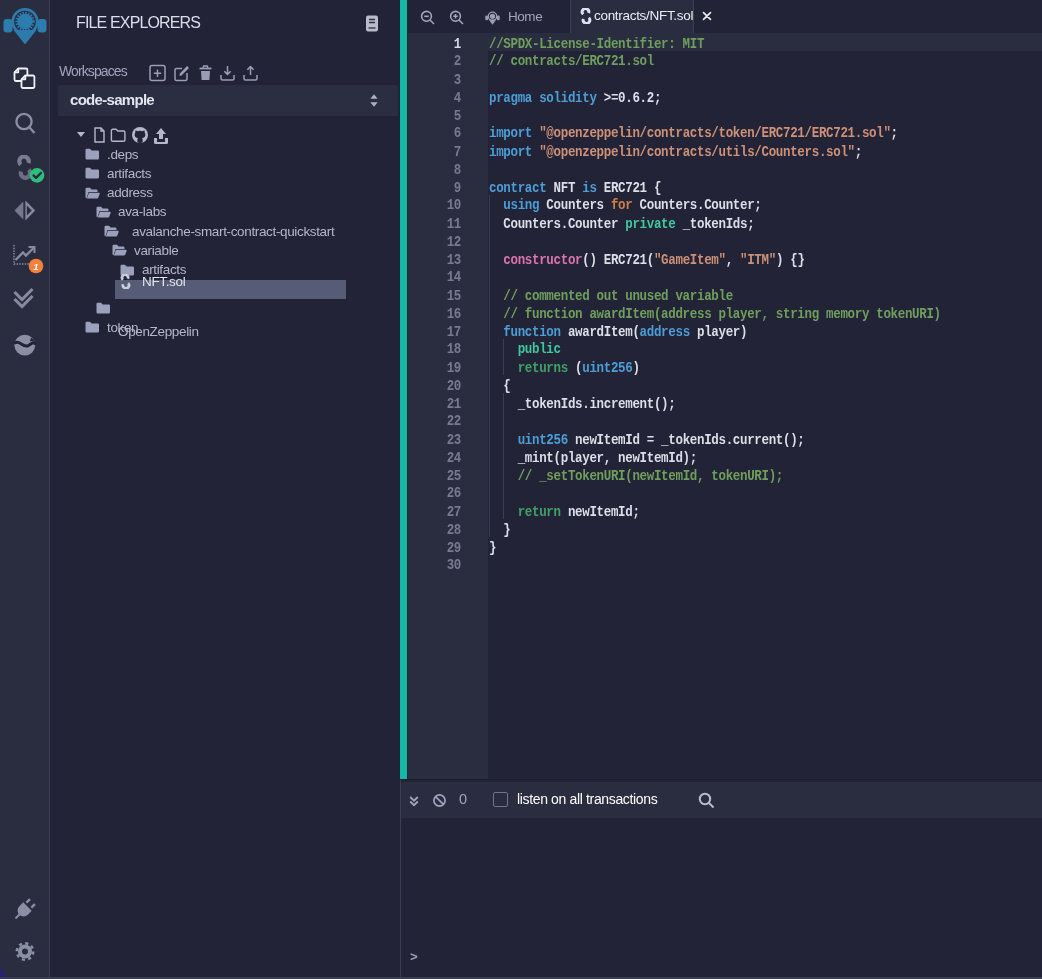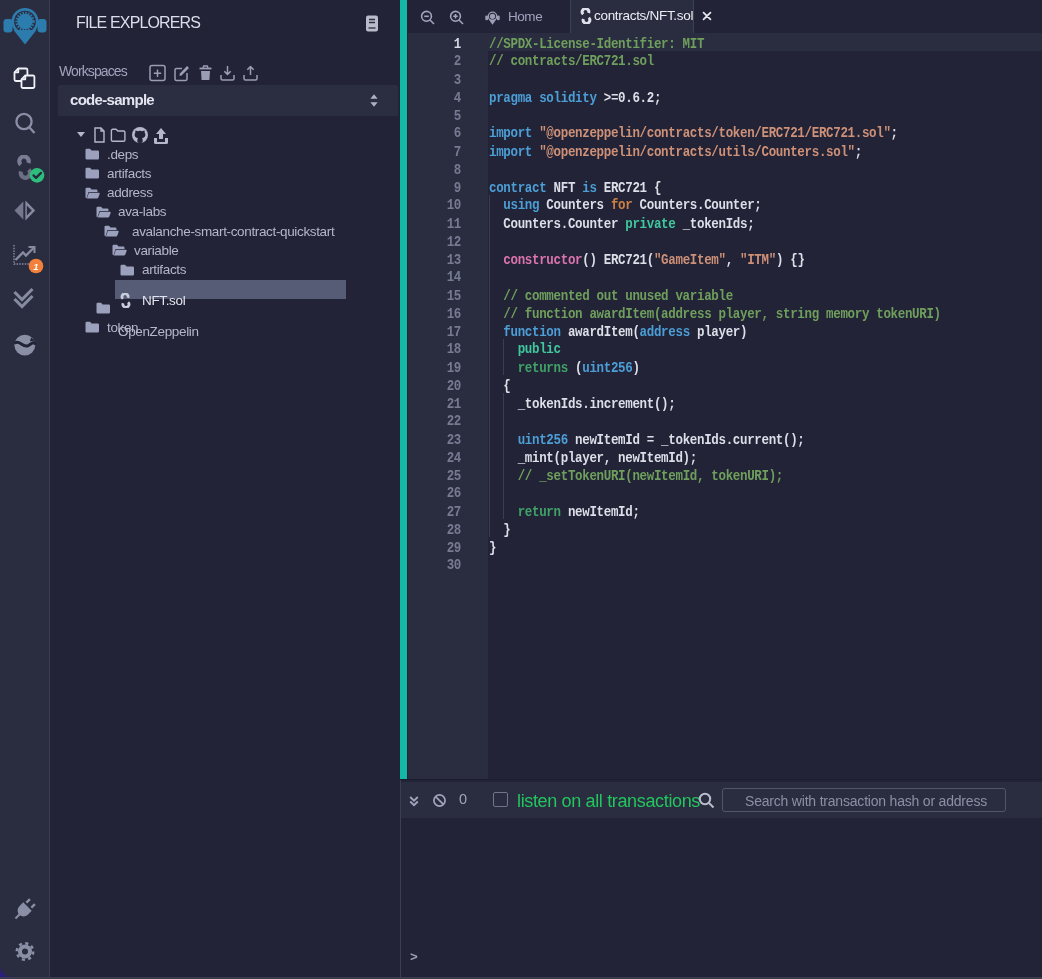--- a/index.html
+++ b/index.html
@@ -47,21 +47,21 @@
   .mg { color:#3fc89d; } 
   .gr { color:#3fa368; } 
   .guide { position:absolute; width:1px; background:#3a3d55; }
 
   
   #terminal { left:400px; top:780px; width:642px; height:197px; background:#222336; border-left:1px solid #3c3f54; }
   #termbar { position:absolute; left:0; top:2px; width:642px; height:36px; background:#2a2c3f; }
   #term-search { position:absolute; left:321px; top:6px; width:284px; height:24px; background:#2a2c3f;
                  border:1px solid #52566b; border-radius:3px; }
   #term-search span { position:absolute; left:22px; top:4px; font-size:14px; letter-spacing:-0.2px; color:#8d90a5; }
-  #listen { position:absolute; left:116px; top:9px; font-size:18px; letter-spacing:-0.35px; color:#22c55e; }
+  #listen { position:absolute; left:116px; top:9px; font-size:14px; letter-spacing:-0.35px; color:#ffffff; }
   #chk { position:absolute; left:92px; top:10px; width:15px; height:15px; border:1px solid #70748c; border-radius:2px; }
   #prompt { position:absolute; left:9px; top:170px; font-family:"Liberation Mono",monospace;
             font-size:13px; font-weight:bold; color:#9fa2b8; }
 
   #bottomstrip { left:0; top:977px; width:1042px; height:2px; background:#3a3d50; }
 
   svg { display:block; }
 </style>
 </head>
 <body>
@@ -271,21 +271,21 @@
         <span class="tname" style="left:83px;">variable</span>
       </div>
       <div class="trow" style="top:260.62px">
         <span style="position:absolute;left:69px;top:3px">
           <svg width="14" height="12" viewBox="0 0 14 12">
             <path d="M0.5 2 A1.2 1.2 0 0 1 1.7 0.8 H5 L6.6 2.5 H12.8 A1.2 1.2 0 0 1 14 3.7 V10.3 A1.2 1.2 0 0 1 12.8 11.5 H1.7 A1.2 1.2 0 0 1 0.5 10.3 Z" fill="#9ba0bc"></path>
           </svg>
         </span>
         <span class="tname" style="left:91px;">artifacts</span>
       </div>
-      <div class="trow" style="top:291px">
+      <div class="trow" style="top:272px">
         <span style="position:absolute;left:69px;top:2px">
           <svg width="11" height="15" viewBox="0 0 12 16">
             <g fill="none" stroke="#c9ccda" stroke-width="3">
               <path d="M3.2 6.2 A3.3 3.3 0 1 1 8.6 5.0"></path>
               <path d="M8.8 9.8 A3.3 3.3 0 1 1 3.4 11.0"></path>
             </g>
           </svg>
         </span>
         <span class="tname" style="left:91px;color:#e3e5ee;">NFT.sol</span>
       </div>
@@ -400,20 +400,17 @@
       <div class="abs" style="left:58px; top:9px; font-size:14.5px; color:#a2a3bd;">0</div>
       <div id="chk"></div>
       <div id="listen">listen on all transactions</div>
 
       <svg class="abs" style="left:297px; top:10px" width="17" height="17" viewBox="0 0 17 17">
         <g fill="none" stroke="#babdcc" stroke-width="2">
           <circle cx="7" cy="7" r="5.2"></circle>
           <path d="M11 11 L15.5 15.5"></path>
         </g>
       </svg>
-      <div id="term-search">
-        <span>Search with transaction hash or address</span>
-      </div>
     </div>
     <div id="prompt">&gt;</div>
   </div>
 
   <div class="abs" id="bottomstrip"></div>
 
 </body></html>

